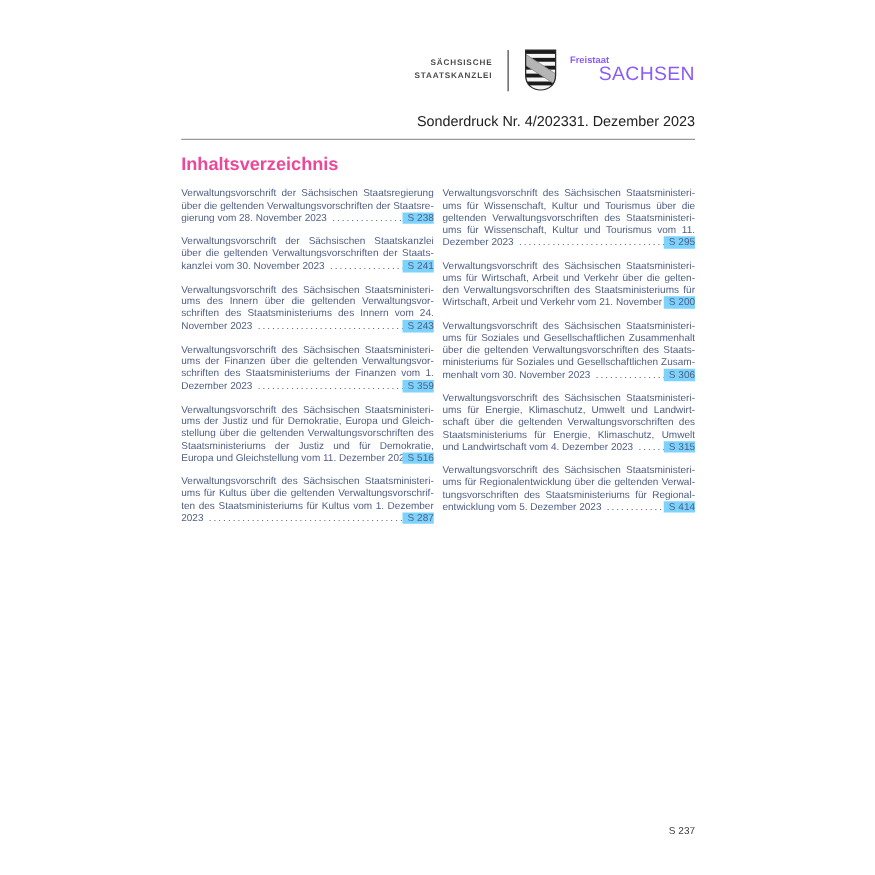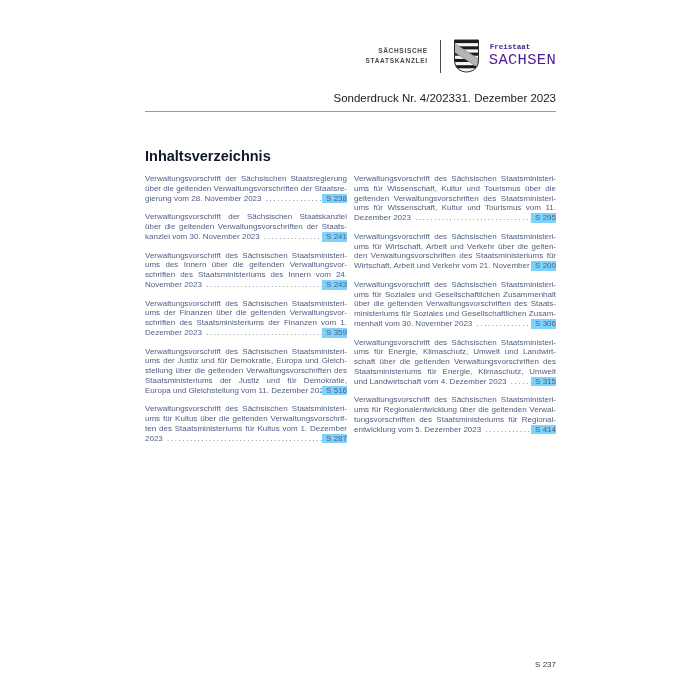--- a/index.html
+++ b/index.html
@@ -5,31 +5,31 @@
   * { margin:0; padding:0; box-sizing:border-box; }
   html,body { width:700px; height:700px; background:#ffffff; }
   body { font-family:"Liberation Sans", sans-serif; color:#1c1c1c; }
   .page { position:relative; width:700px; height:700px; padding:0 144px 0 145px; overflow:hidden; background:#fff; }
 
   
   .brand { display:flex; align-items:center; justify-content:flex-end; gap:9px; padding-top:37px; height:75px; }
   .brand-org { text-align:right; font-size:6.5px; letter-spacing:0.7px; color:#4a4a4a; line-height:1.6; font-weight:bold; }
   .brand-divider { width:1px; height:33px; background:#4a4a4a; margin:0 3px; }
   .brand-crest svg { display:block; }
-  .brand-state { font-family:Liberation Mono, monospace; color:#4c1d95; line-height:1.05; }
+  .brand-state { font-family:Liberation Sans, sans-serif; color:#8b5cf6; line-height:1.05; }
   .state-small { font-size:7.5px; margin-left:1px; font-weight:bold; }
-  .state-large { font-size:15.5px; letter-spacing:0.3px; }
+  .state-large { font-size:15.5px; letter-spacing:0.3px;margin-left:24px; }
 
   
   .doc-title { margin-top:40px; text-align:center; font-size:20px; font-weight:bold; color:#1a1a1a; }
   .issue-row { margin-top:17px; display:flex; justify-content:flex-end; font-size:11.5px; color:#222; }
   .rule { margin-top:7px; height:1px; background:var(--rule,#9a9a9a); }
 
   
-  .toc-heading { margin-top:36px; font-size:14.5px; font-weight:bold; color:#0f172a; }
+  .toc-heading { margin-top:12px; font-size:14.5px; font-weight:bold; color:#ec4899; }
   .toc-cols { margin-top:10px; display:flex; justify-content:space-between; }
   .toc-col { width:202px; }
   .toc-entry { position:relative; margin-bottom:9px; font-size:8px; line-height:1.22;
                text-align:justify; color:var(--toc-text,#4f5e83); }
   .toc-dots { letter-spacing:1.6px; margin-left:2px; }
   .toc-page { position:absolute; right:0; bottom:0; background:#7dd3fc; padding-left:4px; white-space:nowrap; }
 
   .footer-page { position:absolute; right:144px; bottom:31px; font-size:8px; color:#3a3a3a; }
 </style>
 </head>

